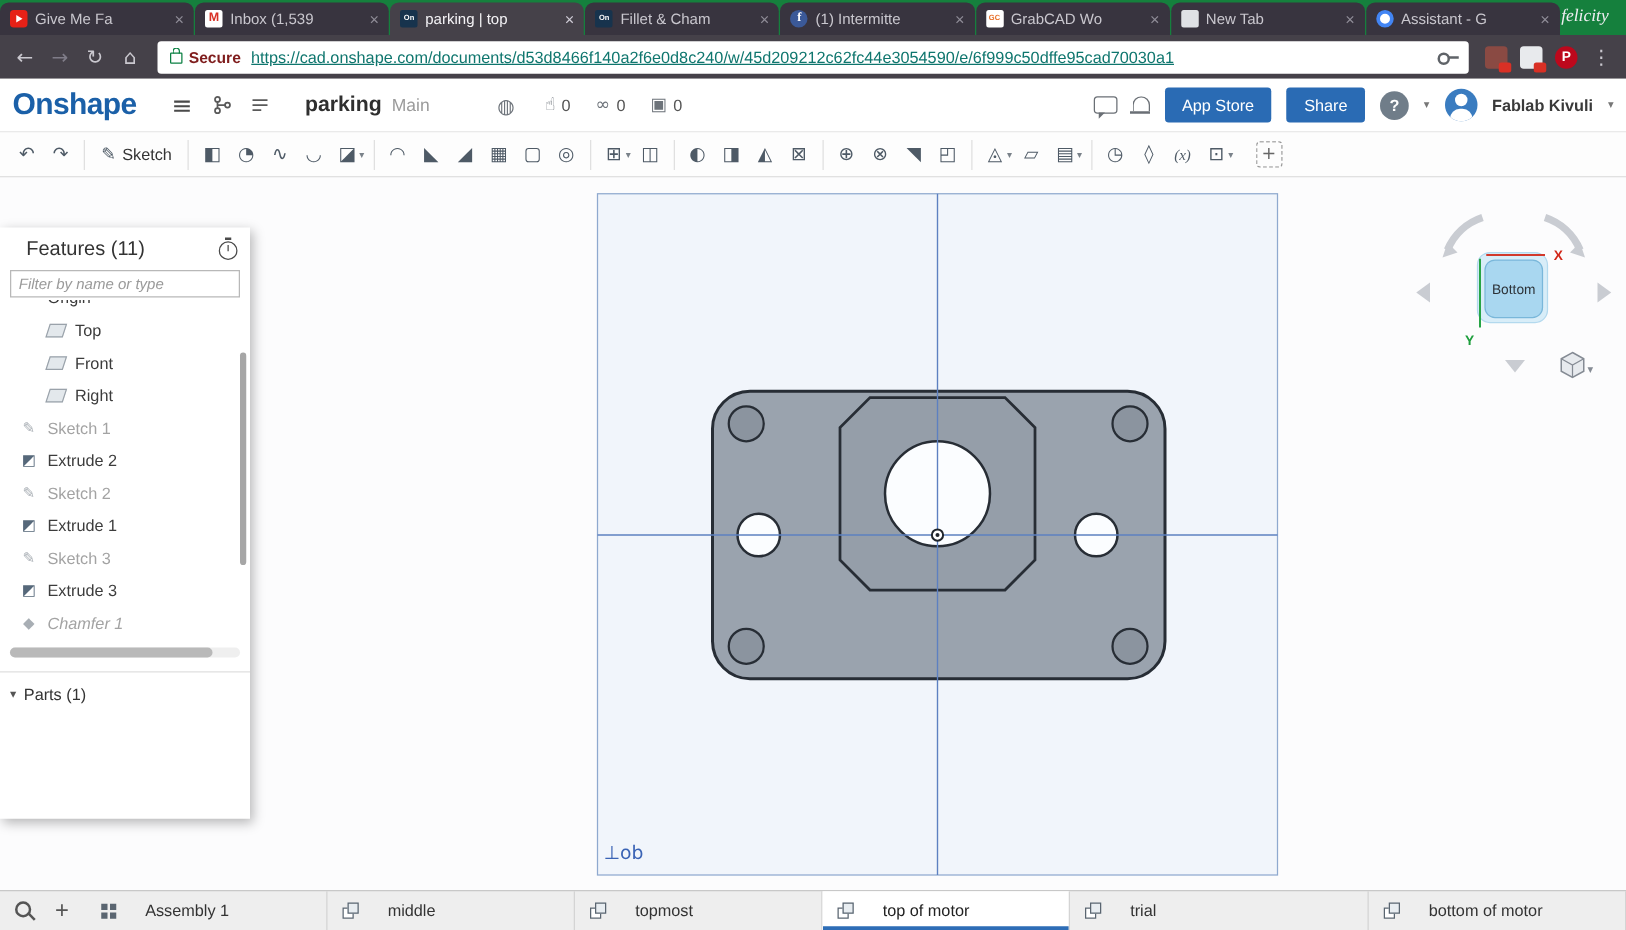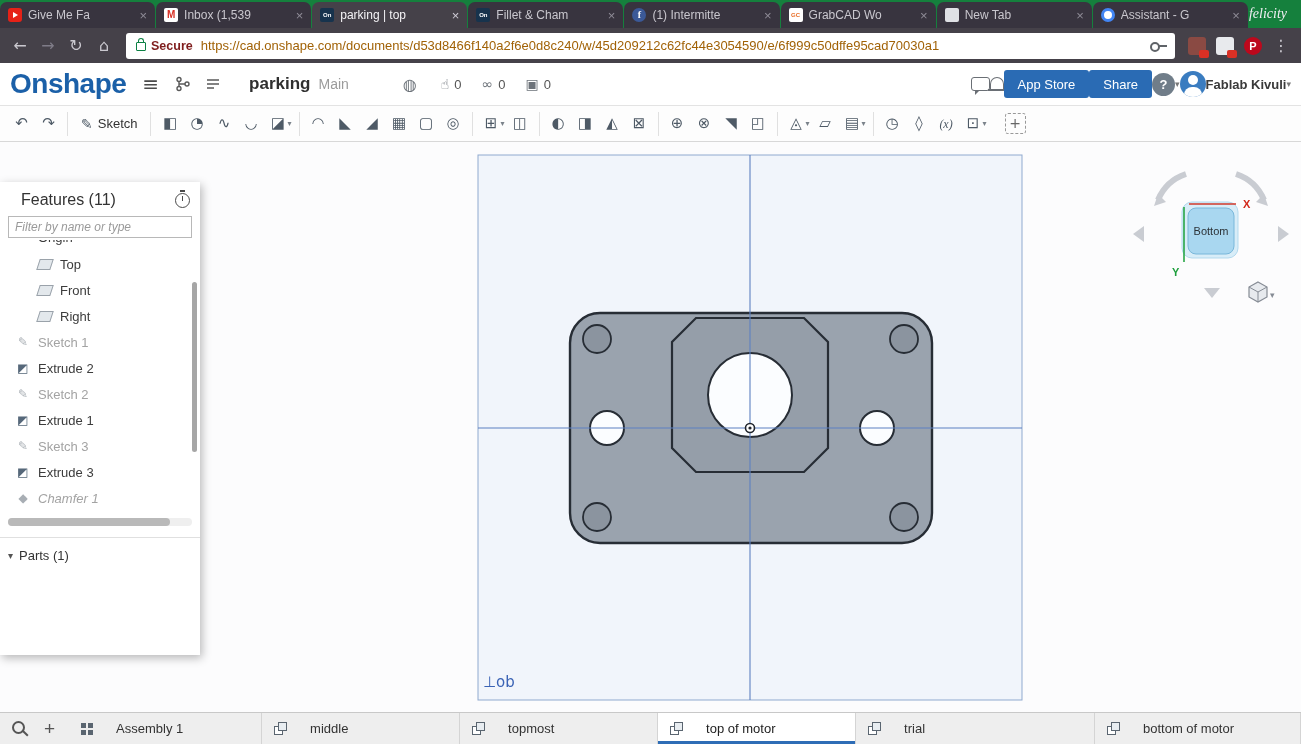--- a/index.html
+++ b/index.html
@@ -35,45 +35,45 @@
   .navbtn{width:28px;text-align:center;font-size:16px;color:#cac8cf;flex:none;
     font-family:"DejaVu Sans",sans-serif;}
   .navbtn.dim{color:#7f7c88;}
   .omnibox{flex:1;height:26px;background:#fff;border-radius:3px;margin:0 8px;display:flex;
     align-items:center;padding:0 8px;min-width:0;}
   .lock-ic{width:8px;height:7px;border:1.5px solid #0b8043;border-radius:1px;position:relative;
     margin:2px 5px 0 2px;flex:none;}
   .lock-ic::before{content:"";position:absolute;top:-5px;left:0.5px;width:4px;height:4px;
     border:1.5px solid #0b8043;border-bottom:none;border-radius:3px 3px 0 0;}
   .secure{color:#7f1d1d;font-size:12.5px;font-weight:bold;margin-right:8px;flex:none;}
-  .url{flex:1;font-size:13px;color:#a16207;white-space:nowrap;overflow:hidden;min-width:0;}
+  .url{flex:1;font-size:13px;color:#0f766e;white-space:nowrap;overflow:hidden;min-width:0;text-decoration:underline;}
   .key-ic{width:17px;height:8px;position:relative;flex:none;margin-left:8px;}
   .key-ic::before{content:"";position:absolute;left:0;top:0;width:6px;height:6px;border:2px solid #5f6368;border-radius:50%;}
   .key-ic::after{content:"";position:absolute;left:9px;top:3px;width:8px;height:2px;background:#5f6368;}
   .ext{width:18px;height:18px;border-radius:3px;position:relative;flex:none;margin:0 5px;}
   .e1{background:#8a4a43;}
   .e2{background:#e8eaed;}
   .badge{position:absolute;right:-3px;bottom:-3px;width:10px;height:8px;background:#d93025;
     border-radius:2px;display:block;}
   .pint{width:18px;height:18px;border-radius:50%;background:#bd081c;color:#fff;display:flex;
     align-items:center;justify-content:center;font-size:11px;font-weight:bold;flex:none;margin:0 5px;}
 
   
   .appheader{position:absolute;left:0;top:63px;width:1301px;height:43px;background:#fff;
     border-bottom:1px solid #e3e3e3;display:flex;align-items:center;padding:0 10px;box-sizing:border-box;}
-  .logo{font-size:28px;font-weight:bold;color:#1b60a8;letter-spacing:-0.5px;margin-right:16px;}
+  .logo{font-size:24px;font-weight:bold;color:#1b60a8;letter-spacing:-0.5px;margin-right:28px;}
   .hmenu{font-size:20px;color:#4a4a4a;margin-right:16px;font-family:"DejaVu Sans",sans-serif;}
   .vicon{margin-right:14px;}
   .doctitle{font-size:17px;font-weight:bold;color:#2f2f2f;margin:0 8px 0 14px;}
   .wsname{font-size:14px;color:#9b9b9b;margin-right:40px;}
   .hic{font-size:16px;color:#6d737a;margin:0 14px;font-family:"DejaVu Sans",sans-serif;}
   .hgroup{display:flex;align-items:center;gap:5px;margin:0 10px;}
   .hg{font-size:14px;color:#6d737a;font-family:"DejaVu Sans",sans-serif;}
   .hcount{font-size:13px;color:#555;}
-  .hright{margin-left:auto;display:flex;align-items:center;gap:0;}
+  .hright{margin-left:auto;display:flex;align-items:center;gap:12px;}
   .chat-ic{width:17px;height:12px;border:1.6px solid #6a6f75;border-radius:3px;position:relative;}
   .chat-ic::after{content:"";position:absolute;left:3px;bottom:-5px;width:0;height:0;
     border-top:5px solid #6a6f75;border-right:5px solid transparent;}
   .bell-ic{width:12px;height:11px;border:1.6px solid #6a6f75;border-bottom:none;
     border-radius:7px 7px 0 0;position:relative;margin-top:-2px;}
   .bell-ic::after{content:"";position:absolute;left:-3px;bottom:-2px;width:16px;height:2px;background:#6a6f75;}
   .hbtn{height:28px;padding:0 14px;background:#2a6bb4;color:#fff;font-size:13px;border-radius:3px;
     display:flex;align-items:center;}
   .help{width:23px;height:23px;border-radius:50%;background:#707d89;color:#fff;font-size:13px;
     display:flex;align-items:center;justify-content:center;font-weight:bold;}

